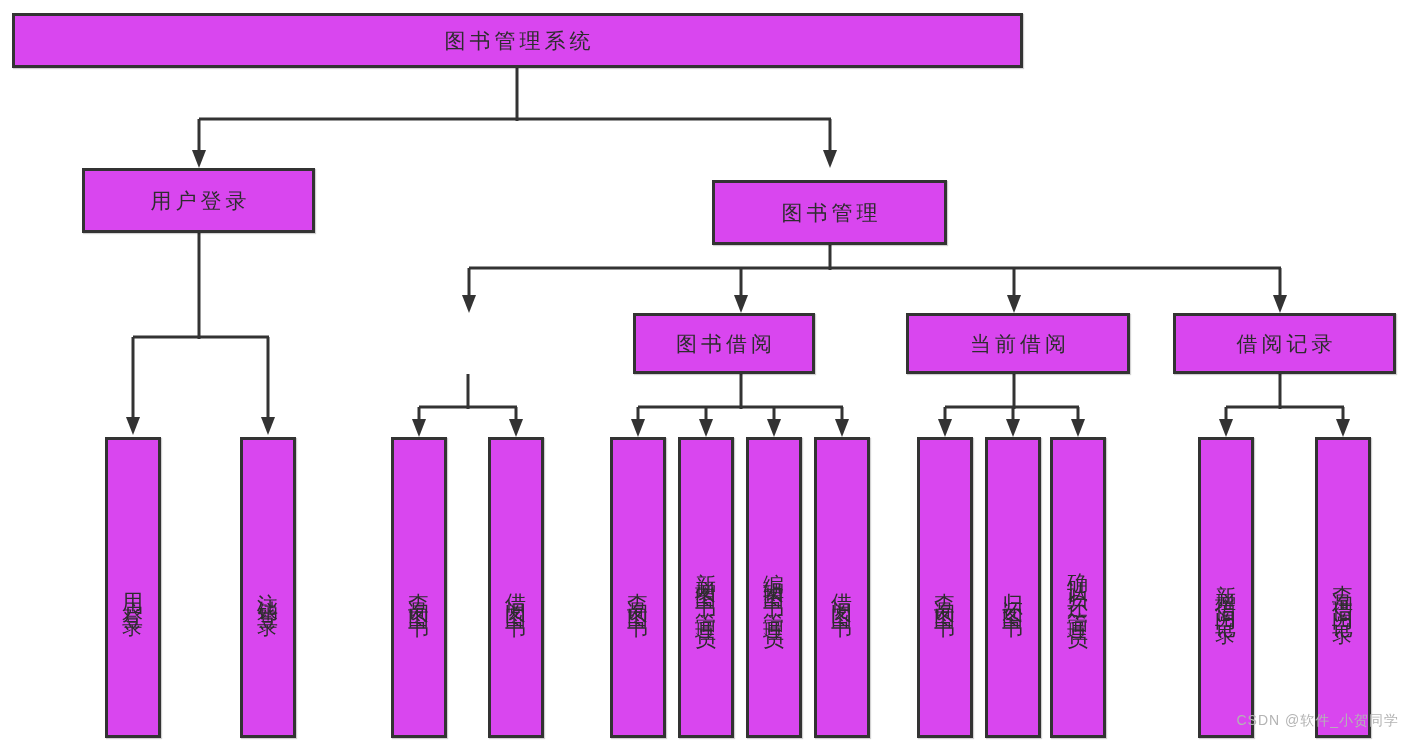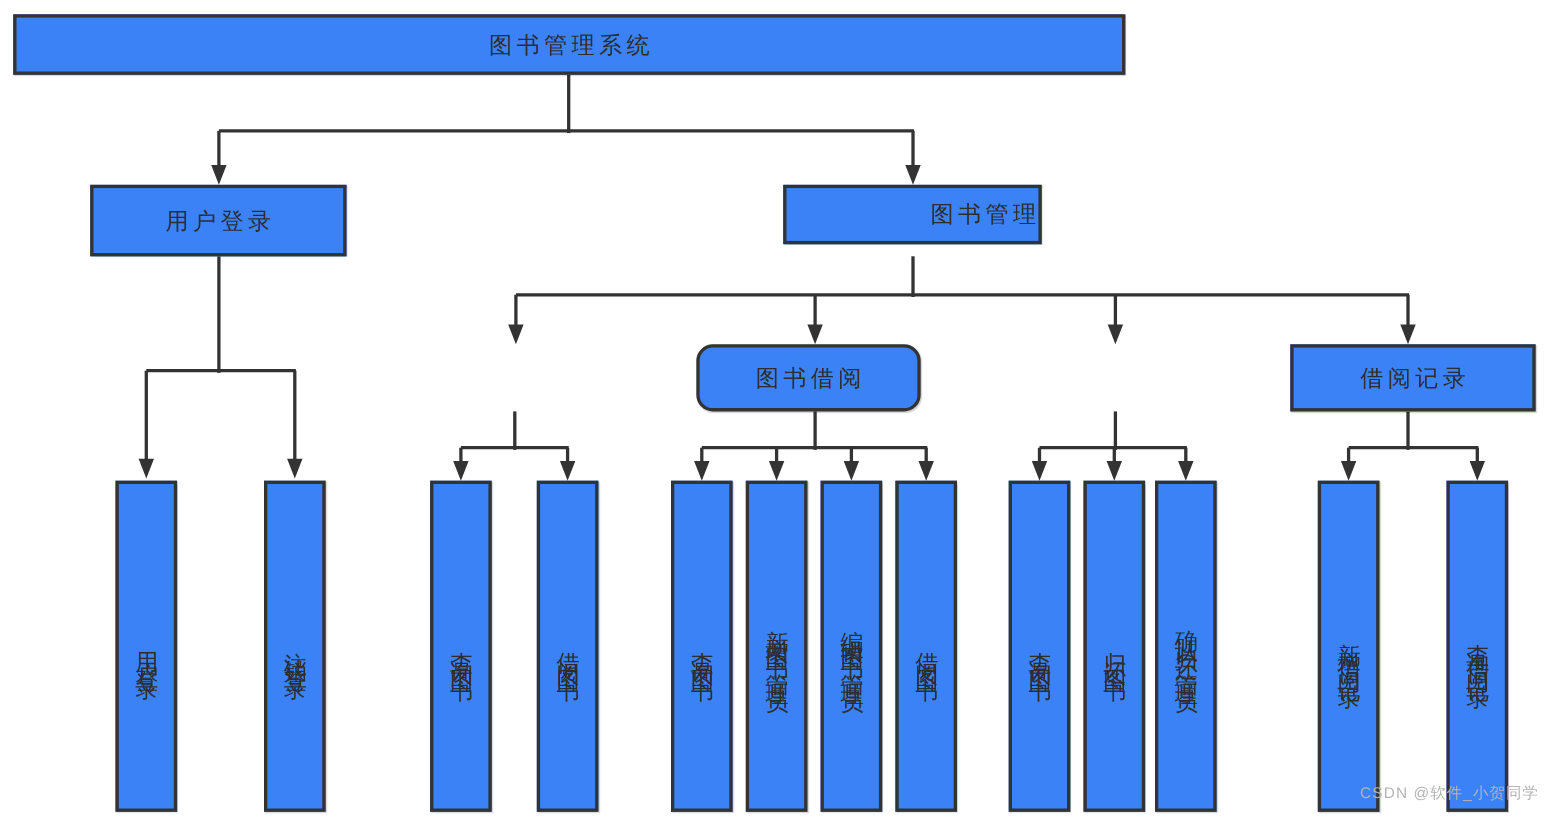--- a/index.html
+++ b/index.html
@@ -18,21 +18,21 @@
   svg.wires {
     position: absolute;
     left: 0; top: 0;
     width: 1405px;
     height: 747px;
     z-index: 1;
   }
   .box {
     position: absolute;
     box-sizing: border-box;
-    background: #3b82f6;
+    background: #d946ef;
     border: 3px solid #333333;
     color: #2d2d2d;
     display: flex;
     align-items: center;
     justify-content: center;
     z-index: 2;
     box-shadow: 1px 1px 1px rgba(0,0,0,0.18);
   }
   .hbox span {
     font-size: 21px;
@@ -49,23 +49,23 @@
     writing-mode: vertical-rl;
     text-orientation: mixed;
     font-size: 21px;
     letter-spacing: 8px;
     line-height: 1;
     transform: translateY(4px);
   }
   
   #n-root        { left: 12px;   top: 13px;  width: 1011px; height: 55px; }
   #n-user-login  { left: 82px;   top: 168px; width: 233px;  height: 65px; }
-  #n-book-mgmt   { left: 712px;  top: 168px; width: 235px;  height: 54px; justify-content: flex-end; }
+  #n-book-mgmt   { left: 712px;  top: 180px; width: 235px;  height: 65px; }
   #n-new-rec     { left: 363px;  top: 313px; width: 229px;  height: 61px; }
-  #n-book-borrow { left: 633px;  top: 313px; width: 204px;  height: 61px; border-radius: 15px; }
+  #n-book-borrow { left: 633px;  top: 313px; width: 182px;  height: 61px; }
   #n-current     { left: 906px;  top: 313px; width: 224px;  height: 61px; }
   #n-record      { left: 1173px; top: 313px; width: 223px;  height: 61px; }
   
   #l-user-login    { left: 105px; }
   #l-logout        { left: 240px; }
   #l-query-book-1  { left: 391px; }
   #l-borrow-book-1 { left: 488px; }
   #l-query-book-2  { left: 610px; }
   #l-add-book      { left: 678px; }
   #l-edit-book     { left: 746px; }
@@ -153,20 +153,23 @@
   <div class="box hbox" id="n-user-login">
     <span>用户登录</span>
   </div>
   <div class="box hbox" id="n-book-mgmt">
     <span>图书管理</span>
   </div>
 
   <div class="box hbox" id="n-book-borrow">
     <span>图书借阅</span>
   </div>
+  <div class="box hbox" id="n-current">
+    <span>当前借阅</span>
+  </div>
   <div class="box hbox" id="n-record">
     <span>借阅记录</span>
   </div>
 
   <div class="box vbox" id="l-user-login">
     <span>用户登录</span>
   </div>
   <div class="box vbox" id="l-logout">
     <span>注销登录</span>
   </div>

